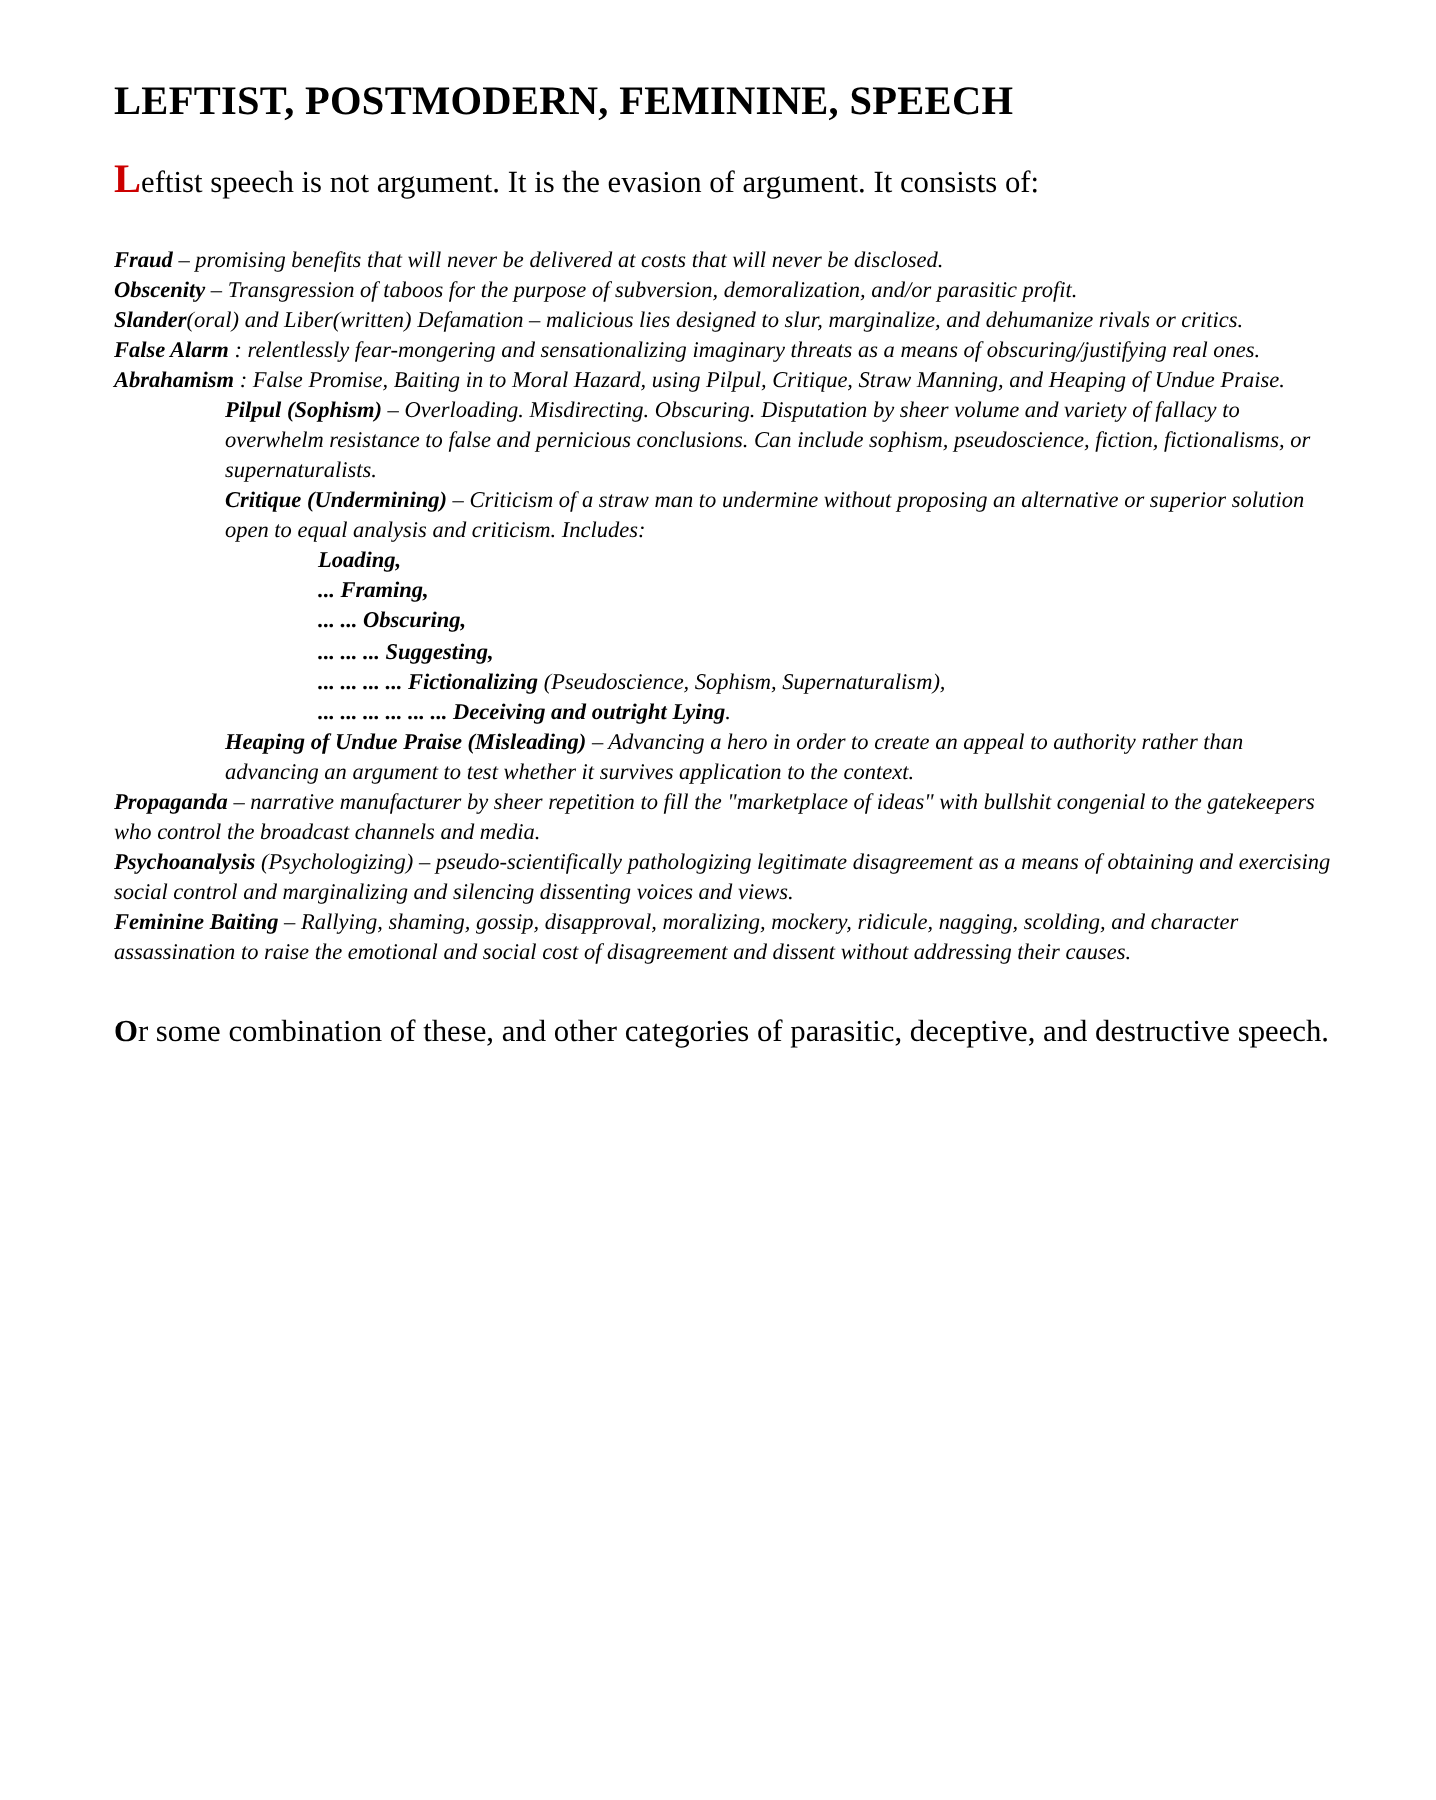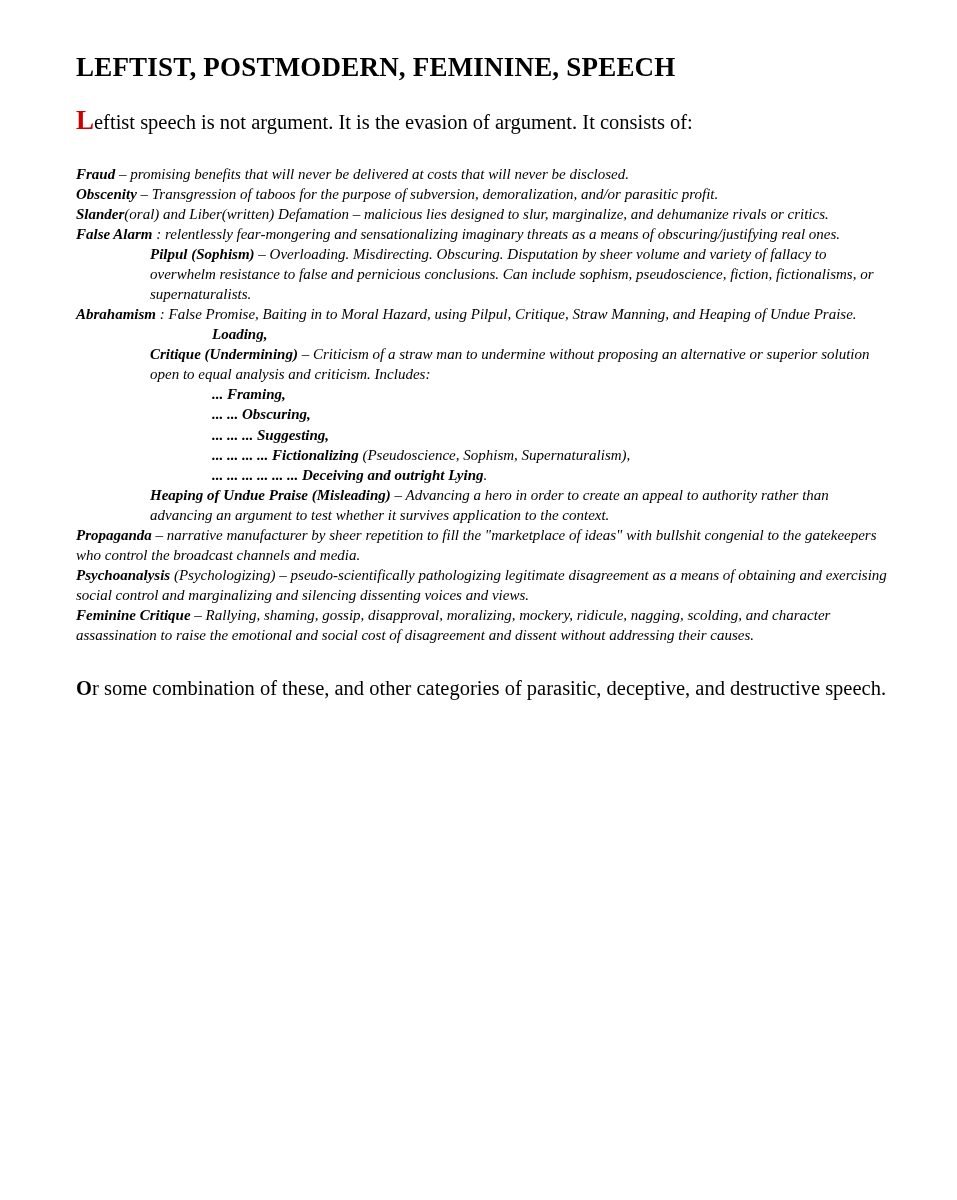--- a/index.html
+++ b/index.html
@@ -75,32 +75,32 @@
 
   <p class="lead">
     <span class="dropcap">L</span><span>eftist speech is not argument. It is the evasion of argument. It consists of:</span>
   </p>
 
   <div class="body-block">
       <p class="entry"><span class="term">Fraud</span><span> – promising benefits that will never be delivered at costs that will never be disclosed.</span></p>
       <p class="entry"><span class="term">Obscenity</span><span> – Transgression of taboos for the purpose of subversion, demoralization, and/or parasitic profit.</span></p>
       <p class="entry"><span class="term">Slander</span><span>(oral) and Liber(written) Defamation – malicious lies designed to slur, marginalize, and dehumanize rivals or critics.</span></p>
       <p class="entry"><span class="term">False Alarm</span><span> : relentlessly fear-mongering and sensationalizing imaginary threats as a means of obscuring/justifying real ones.</span></p>
+      <p class="entry"><span class="term">Abrahamism</span><span> : False Promise, Baiting in to Moral Hazard, using Pilpul, Critique, Straw Manning, and Heaping of Undue Praise.</span></p>
       <p class="entry lvl1"><span class="term">Pilpul (Sophism)</span><span> – Overloading. Misdirecting. Obscuring. Disputation by sheer volume and variety of fallacy to overwhelm resistance to false and pernicious conclusions.  Can include sophism, pseudoscience, fiction, fictionalisms, or supernaturalists.</span></p>
-      <p class="entry"><span class="term">Abrahamism</span><span> : False Promise, Baiting in to Moral Hazard, using Pilpul, Critique, Straw Manning, and Heaping of Undue Praise.</span></p>
+      <p class="entry lvl1"><span class="term">Critique (Undermining)</span><span> – Criticism of a straw man to undermine without proposing an alternative or superior solution open to equal analysis and criticism. Includes:</span></p>
       <p class="entry lvl2"><span class="term">Loading,</span><span></span></p>
-      <p class="entry lvl1"><span class="term">Critique (Undermining)</span><span> – Criticism of a straw man to undermine without proposing an alternative or superior solution open to equal analysis and criticism. Includes:</span></p>
       <p class="entry lvl2"><span class="term">... Framing,</span><span></span></p>
       <p class="entry lvl2"><span class="term">... ... Obscuring,</span><span></span></p>
       <p class="entry lvl2"><span class="term">... ... ... Suggesting,</span><span></span></p>
       <p class="entry lvl2"><span class="term">... ... ... ... Fictionalizing</span><span> (Pseudoscience, Sophism, Supernaturalism),</span></p>
       <p class="entry lvl2"><span class="term">... ... ... ... ... ... Deceiving and outright Lying</span><span>.</span></p>
       <p class="entry lvl1"><span class="term">Heaping of Undue Praise (Misleading)</span><span> – Advancing a hero in order to create an appeal to authority rather than advancing an argument to test whether it survives application to the context.</span></p>
       <p class="entry"><span class="term">Propaganda</span><span> – narrative manufacturer by sheer repetition to fill the "marketplace of ideas" with bullshit congenial to the gatekeepers who control the broadcast channels and media.</span></p>
       <p class="entry"><span class="term">Psychoanalysis</span><span> (Psychologizing) – pseudo-scientifically pathologizing legitimate disagreement as a means of obtaining and exercising social control and marginalizing and silencing dissenting voices and views.</span></p>
-      <p class="entry"><span class="term">Feminine Critique</span><span> – Rallying, shaming, gossip, disapproval, moralizing, mockery, ridicule, nagging, scolding, and character assassination to raise the emotional and social cost of disagreement and dissent without addressing their causes.</span></p>
+      <p class="entry"><span class="term">Feminine Baiting</span><span> – Rallying, shaming, gossip, disapproval, moralizing, mockery, ridicule, nagging, scolding, and character assassination to raise the emotional and social cost of disagreement and dissent without addressing their causes.</span></p>
     </div>
 
   <p class="closing">
     <span class="cap">O</span><span>r some combination of these, and other categories of parasitic, deceptive, and destructive speech.</span>
   </p>
 
 </div>
 
 </body></html>

